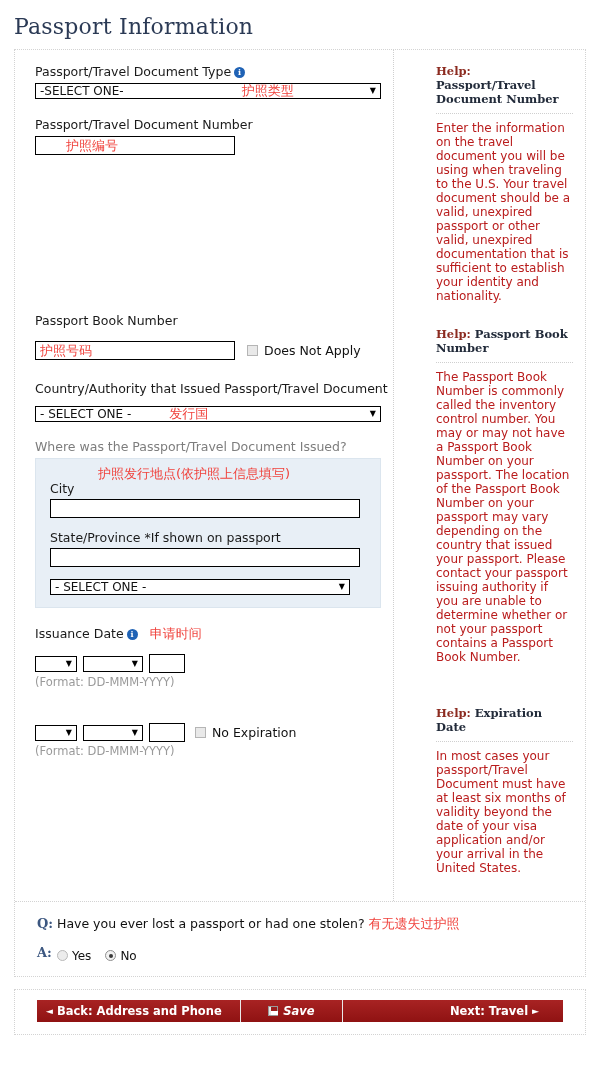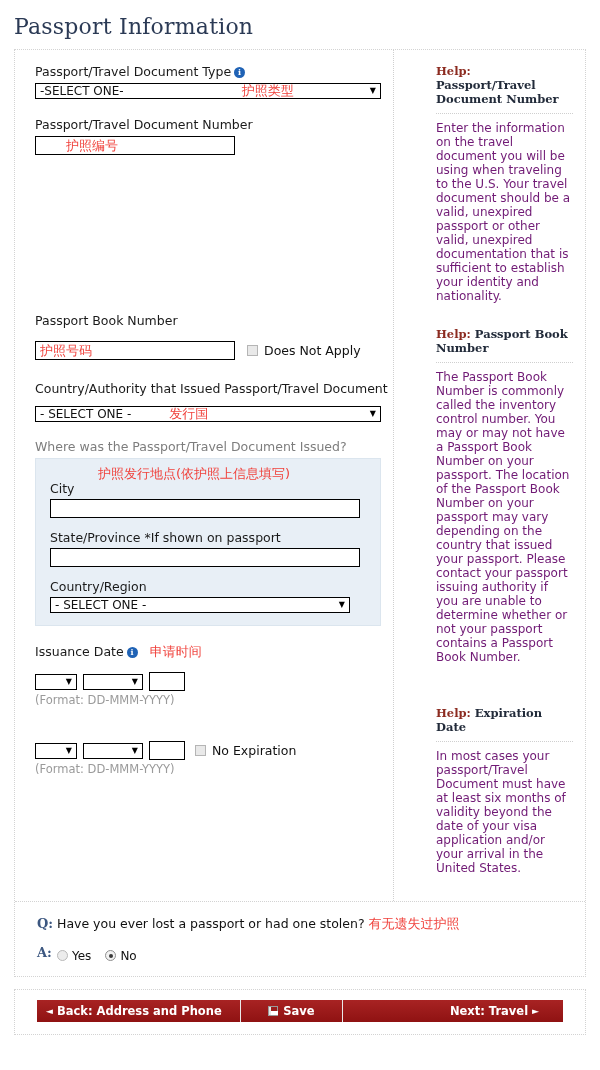--- a/index.html
+++ b/index.html
@@ -136,21 +136,21 @@
     font-family: "DejaVu Serif", "Liberation Serif", serif;
     font-size: 11.5px;
     font-weight: bold;
     color: #222b3a;
     line-height: 14px;
     margin-bottom: 7px;
   }
   .help-title .hw { color: #8c2b20; }
   .help-body {
     font-size: 12px;
-    color: #701a75;
+    color: #b91c1c;
     line-height: 14px;
     border-top: 1px dotted #cfcfcf;
     padding-top: 7px;
   }
   .help-block { margin-bottom: 16px; margin-left: 28px; }
   .help-spacer-1 { height: 8px; }
 
   
   .qa {
     border-top: 1px dotted #d3d3d3;
@@ -193,21 +193,21 @@
     background: #9b1b1b;
     background-image: linear-gradient(to bottom, #a82323 0%, #8f1212 100%);
     color: #fff;
     font-size: 11.5px;
     font-weight: bold;
     font-family: "DejaVu Sans", "Liberation Sans", sans-serif;
     display: flex; align-items: center;
     height: 22px;
   }
   .nav-back { flex: 0 0 204px; padding-left: 9px; border-right: 1px solid #e9e9e9; }
-  .nav-save { flex: 0 0 102px; justify-content: center; border-right: 1px solid #e9e9e9; }
+  .nav-save { flex: 0 0 102px; justify-content: center; border-right: 1px solid #e9e9e9; font-style: italic; }
   .nav-next { flex: 1 1 auto; justify-content: flex-end; padding-right: 24px; }
   .caret { font-size: 9px; }
   .save-ico {
     display: inline-block; width: 10px; height: 10px;
     background: #e6e6e6; border: 1px solid #9a9a9a;
     position: relative; margin-right: 5px;
   }
   .save-ico::before {
     content: ""; position: absolute; left: 2px; top: 0; width: 6px; height: 4px;
     background: #9b1b1b;
@@ -281,21 +281,20 @@
           <div class="flabel flabel-grey">Where was the Passport/Travel Document Issued?</div>
           <div class="subbox">
             <div class="cn" style="position:absolute;left:62px;top:6px;white-space:nowrap">护照发行地点(依护照上信息填写)</div>
             <div style="height:12px"></div>
             <div class="flabel">City</div>
             <div class="txt txt-w310"></div>
             <div class="sub-gap"></div>
             <div class="flabel">State/Province *If shown on passport</div>
             <div class="txt txt-w310"></div>
             <div class="sub-gap"></div>
-            <div class="flabel">Country/Region</div>
             <div class="sel sel-w300">
               <span>- SELECT ONE -</span>
               <span class="arrow">▼</span>
             </div>
           </div>
         </div>
 
         <div style="height:14px"></div>
 
         <div class="field">

